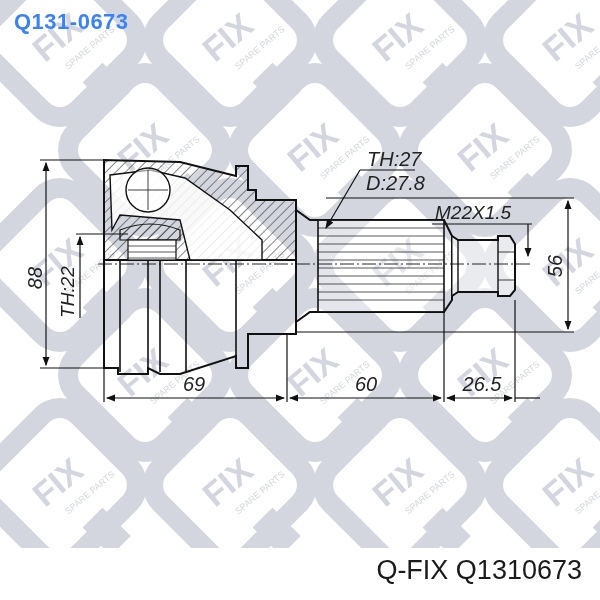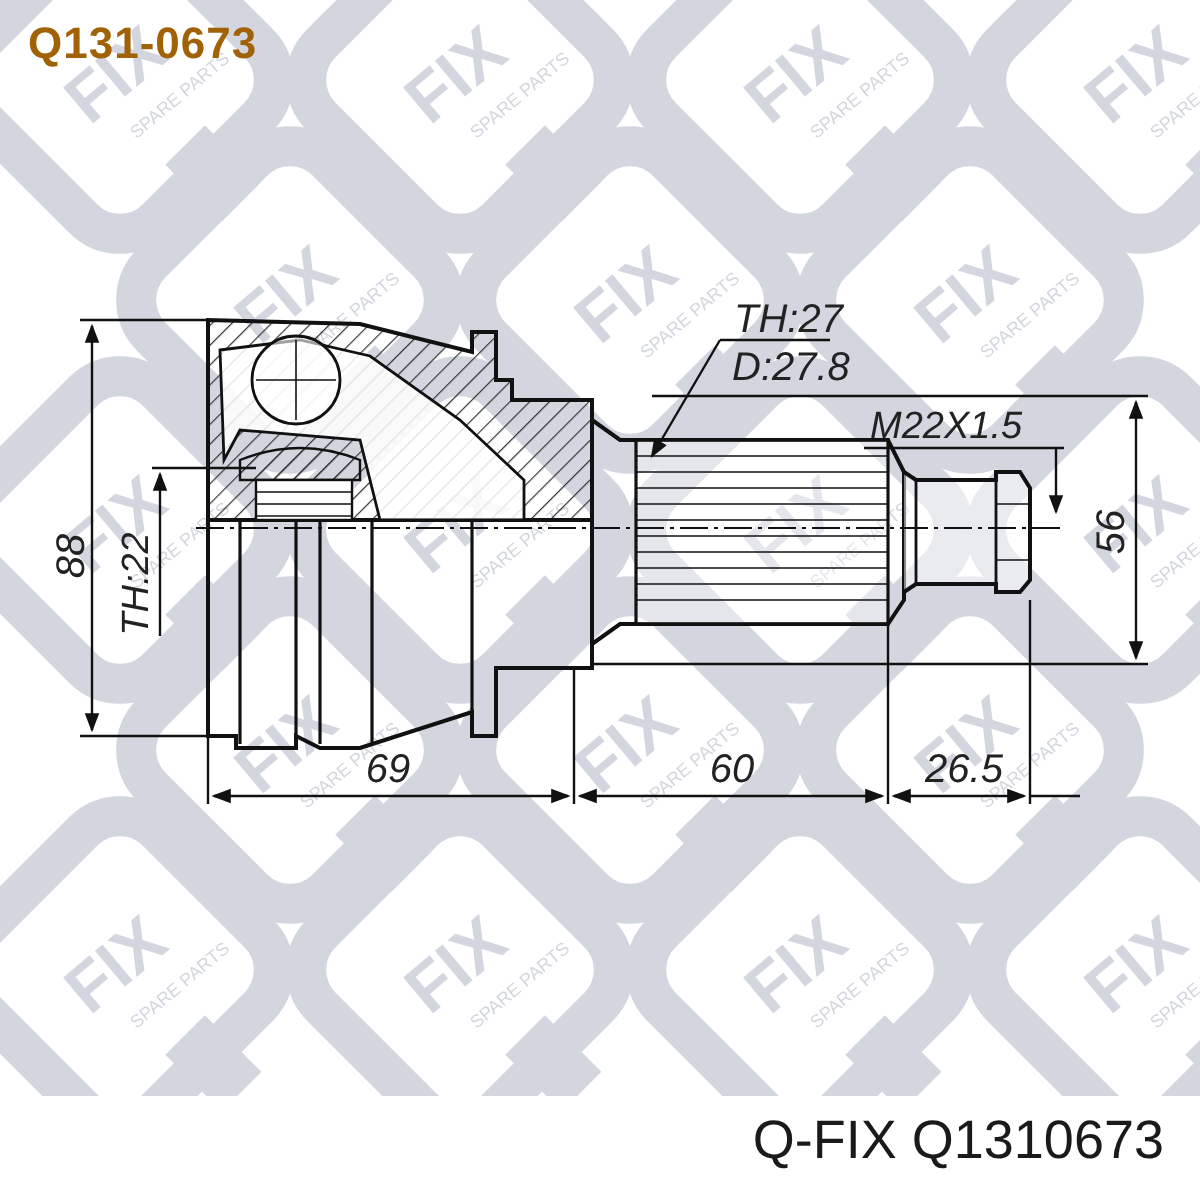--- a/index.html
+++ b/index.html
@@ -1,19 +1,19 @@
 <!DOCTYPE html>
 <html><head>
 <meta charset="utf-8">
 <style>
   html, body { margin:0; padding:0; background:#ffffff; }
   .page { position:relative; width:600px; height:600px; overflow:hidden; background:#ffffff; font-family:"Liberation Sans", sans-serif; }
   .wm { position:absolute; left:0; top:0; width:600px; height:548px; }
   .drawing { position:absolute; left:0; top:0; width:600px; height:600px; }
-  .part-code { position:absolute; left:14px; top:9px; font-family:"Liberation Sans", sans-serif; font-weight:bold; font-size:22px; color:#a16207; letter-spacing:0.5px; }
+  .part-code { position:absolute; left:14px; top:9px; font-family:"Liberation Sans", sans-serif; font-weight:bold; font-size:22px; color:#3b82f6; letter-spacing:0.5px; }
   .brand-line { position:absolute; right:18px; top:555px; font-family:"Liberation Sans", sans-serif; font-size:27px; color:#1a1a1a; }
   .dim { font-family:"Liberation Sans", sans-serif; font-style:italic; fill:#222222; }
 </style>
 </head>
 <body>
 
 <div class="page">
 
   <svg class="wm" viewBox="0 0 600 548" xmlns="http://www.w3.org/2000/svg">
     <defs>

